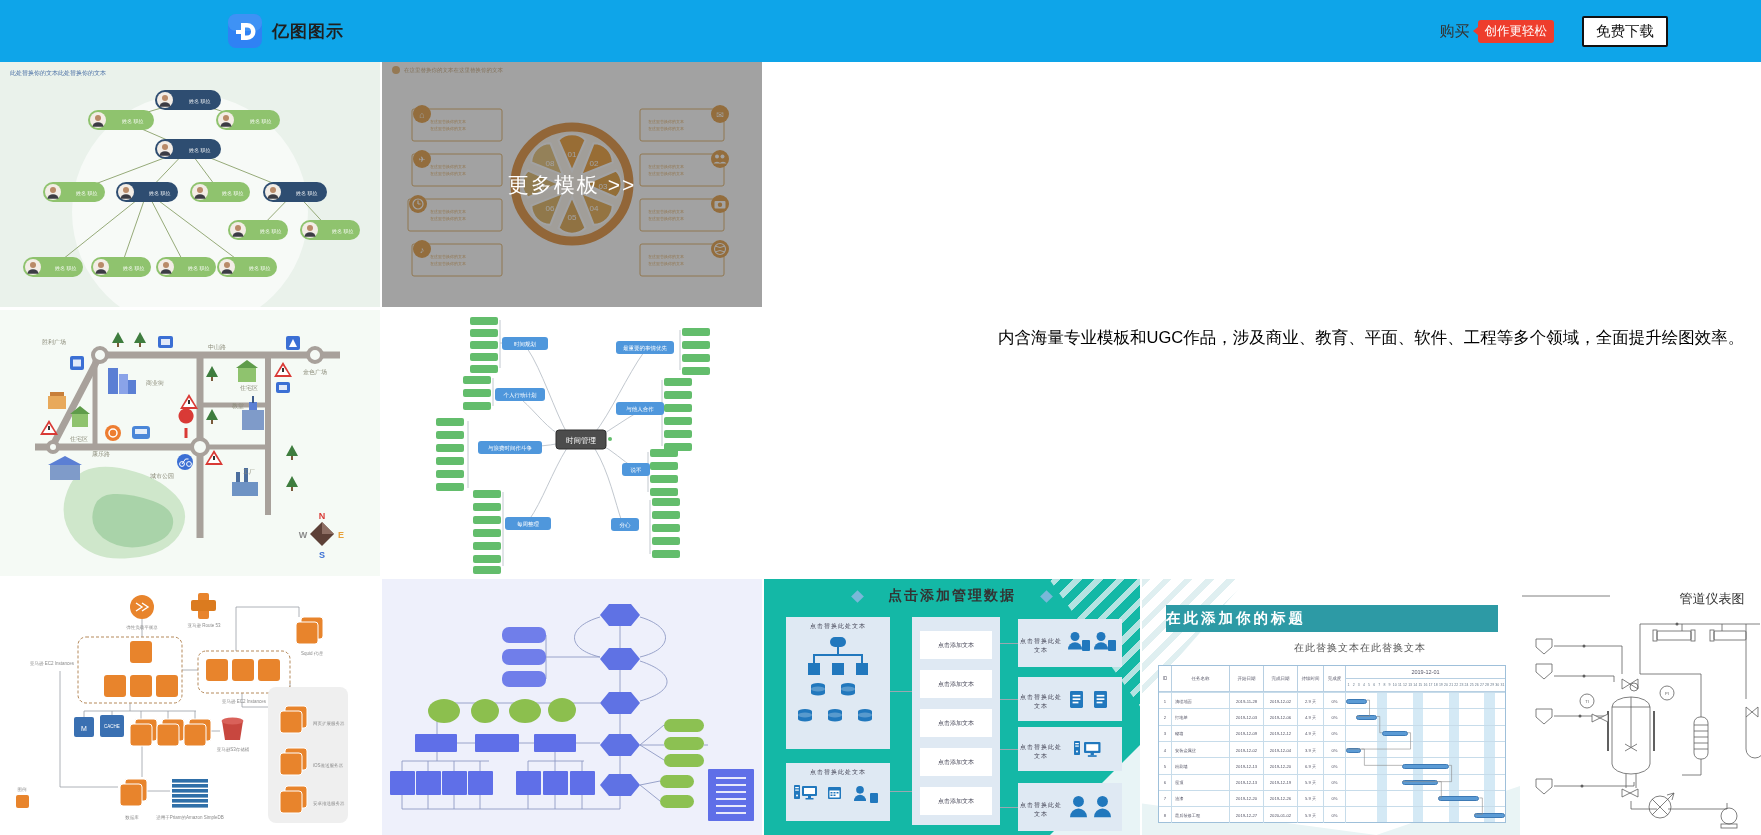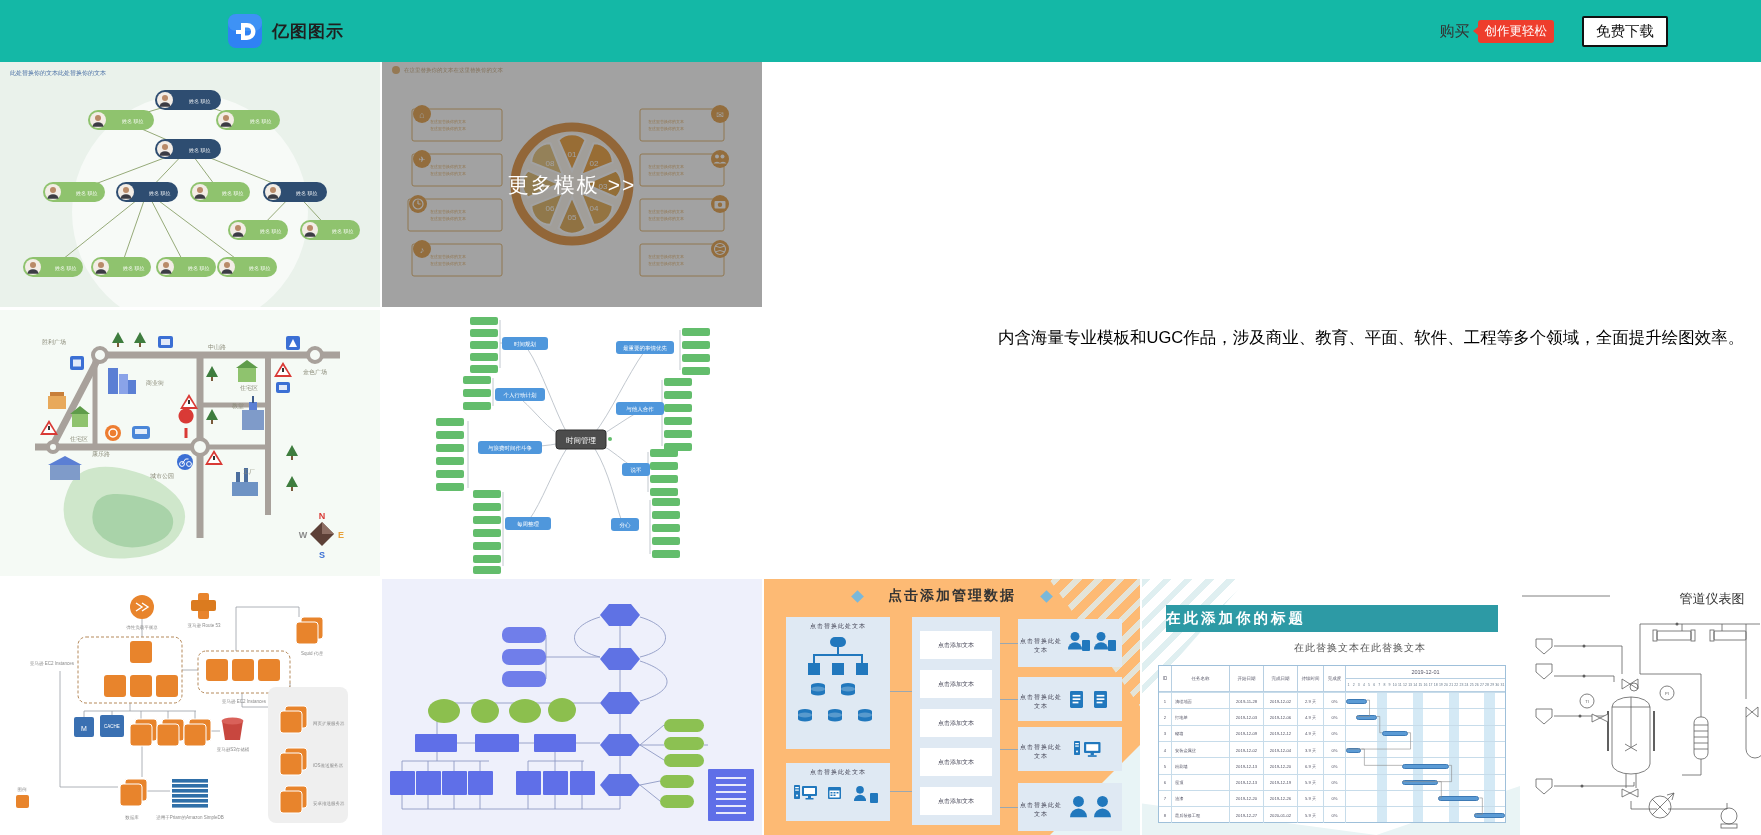--- a/index.html
+++ b/index.html
@@ -1,21 +1,21 @@
 <!DOCTYPE html>
 <html><head>
 <meta charset="utf-8">
 <style>
   * { margin:0; padding:0; box-sizing:border-box; }
   html,body { width:1761px; height:835px; background:#fff; overflow:hidden;
     font-family:"Liberation Sans","DejaVu Sans",sans-serif; }
   .stage { position:relative; width:1761px; height:835px; }
 
   
-  .hdr { position:absolute; left:0; top:0; width:1761px; height:62px; background:#14b8a6; }
+  .hdr { position:absolute; left:0; top:0; width:1761px; height:62px; background:#0ea5e9; }
   .logo { position:absolute; left:228px; top:14px; display:flex; align-items:center; gap:10px; cursor:pointer; }
   .logo-txt { font-size:17px; font-weight:bold; color:#1f1f1f; letter-spacing:1px; }
   .hdr-right { position:absolute; right:93px; top:0; height:62px; display:flex; align-items:center; }
   .buy { font-size:15px; color:#333; cursor:pointer; }
   .badge { position:relative; margin-left:8px; background:#ee3d2c; color:#fff; font-size:12.5px;
     padding:3px 7px; border-radius:3px; cursor:pointer; }
   .badge::before { content:""; position:absolute; left:-5px; top:50%; margin-top:-4px;
     border-top:4px solid transparent; border-bottom:4px solid transparent; border-right:5px solid #ee3d2c; }
   .dlbtn { margin-left:28px; width:86px; height:31px; background:#fff; border:2px solid #111;
     border-radius:2px; font-size:14.5px; color:#111; cursor:pointer; }
@@ -24,21 +24,21 @@
   .hero-title { position:absolute; left:998px; top:246px; font-size:33px; font-weight:bold; color:#161616; letter-spacing:1.5px; }
   .hero-sub { position:absolute; left:998px; top:327px; font-size:16.5px; color:#000000; white-space:nowrap; }
 
   
   .tile { position:absolute; overflow:hidden; cursor:pointer; }
   .ovl { position:absolute; left:0; top:0; right:0; bottom:0; background:rgba(86,86,86,.55);
     display:flex; align-items:center; justify-content:center; }
   .ovl span { color:#fff; font-size:21px; letter-spacing:2px; }
 
   
-  .dm { background:#fdba74; }
+  .dm { background:#14b8a6; }
   .dm-rib-tr { position:absolute; right:0; top:0; width:130px; height:150px; opacity:.8;
     background:repeating-linear-gradient(135deg,#ddeef1 0 6px,rgba(255,255,255,0) 6px 15px);
     clip-path:polygon(100% 0,30% 0,100% 85%); }
   .dm-rib-br { position:absolute; right:0; bottom:0; width:90px; height:90px; background:#e8f4f6;
     clip-path:polygon(100% 100%,100% 0,0 100%); }
   .dm-title-row { position:absolute; left:0; top:8px; width:100%; display:flex; align-items:center;
     justify-content:center; gap:26px; }
   .dm-title { font-size:14px; font-weight:bold; color:#333; letter-spacing:2px; }
   .dm-dia { width:9px; height:9px; background:#7ab8d9; transform:rotate(45deg); }
   .dm-panel { position:absolute; background:#dfe9f3; }

